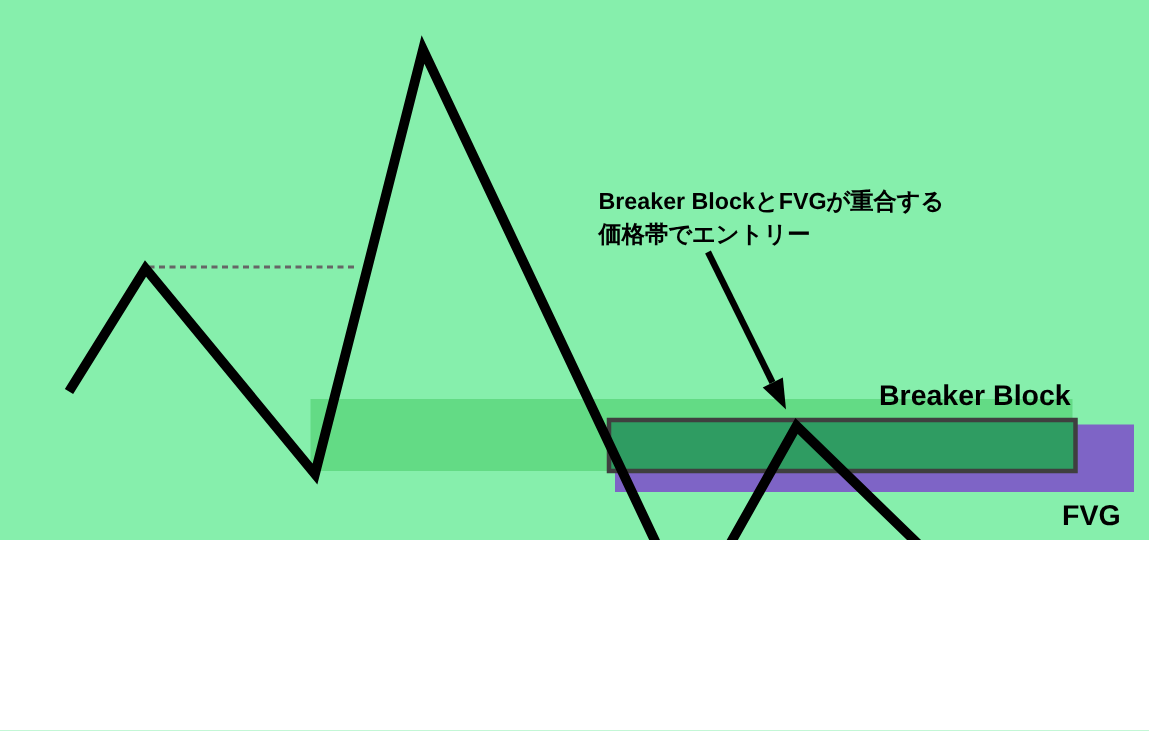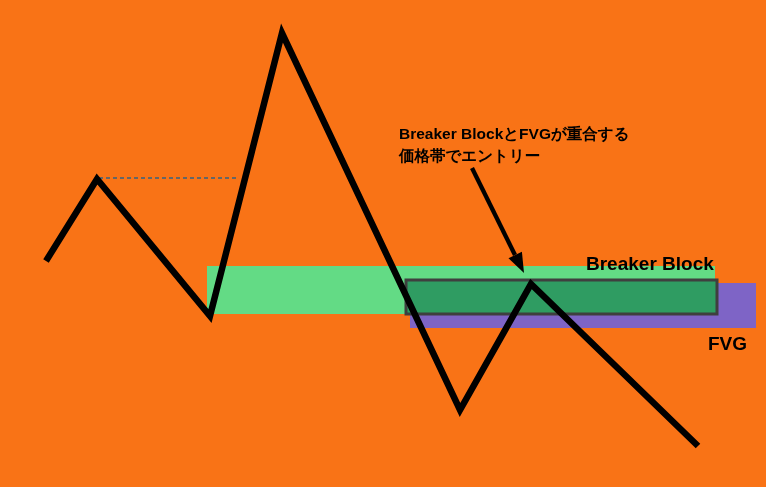--- a/index.html
+++ b/index.html
@@ -4,22 +4,22 @@
 <style>
   html, body {
     margin: 0;
     padding: 0;
     background: #ffffff;
     font-family: "Liberation Sans", "DejaVu Sans", sans-serif;
   }
   .canvas-wrap {
     position: relative;
     width: 766px;
-    height: 487px;
-    background: #f97316;
+    height: 360px;
+    background: #86efac;
     overflow: hidden;
   }
   svg text {
     font-family: "Liberation Sans", "DejaVu Sans", sans-serif;
   }
   .annotation-text {
     font-size: 15.5px;
     font-weight: 600;
   }
   .zone-label {

